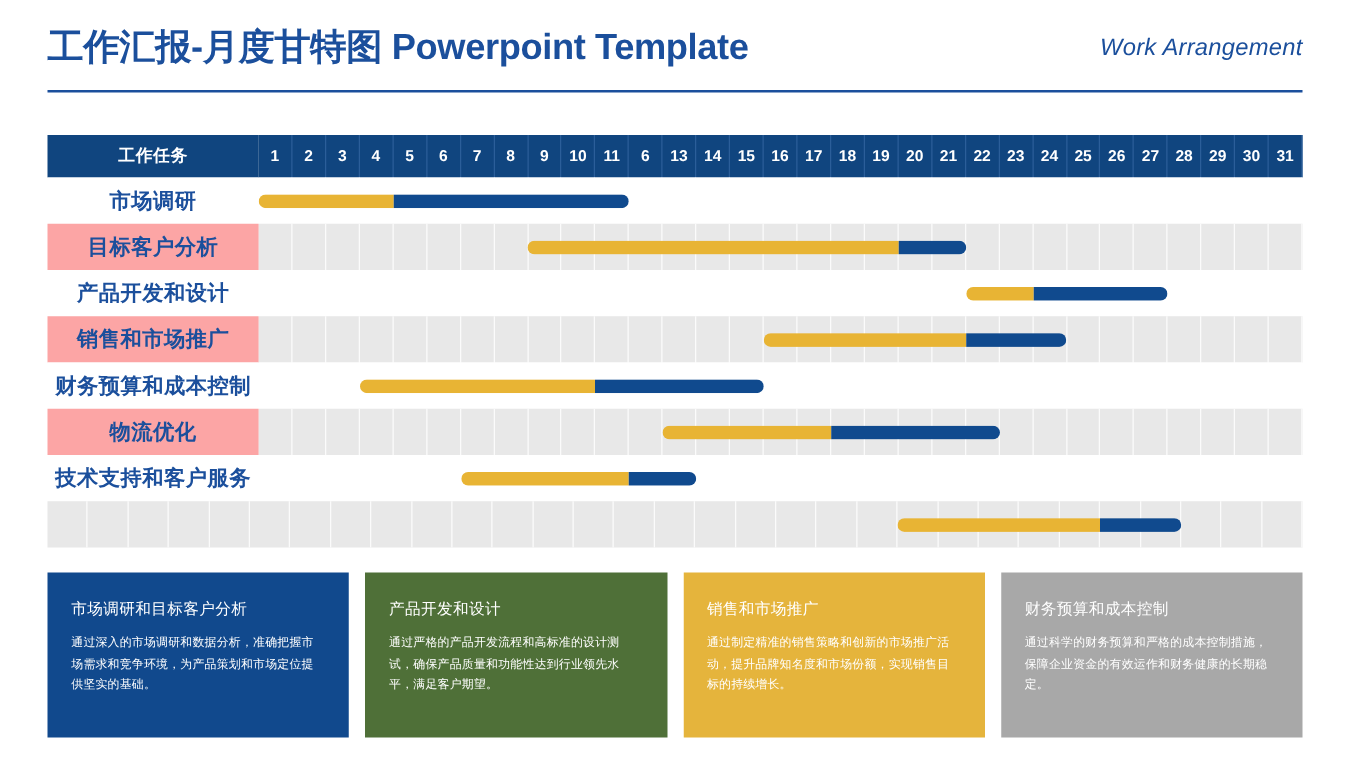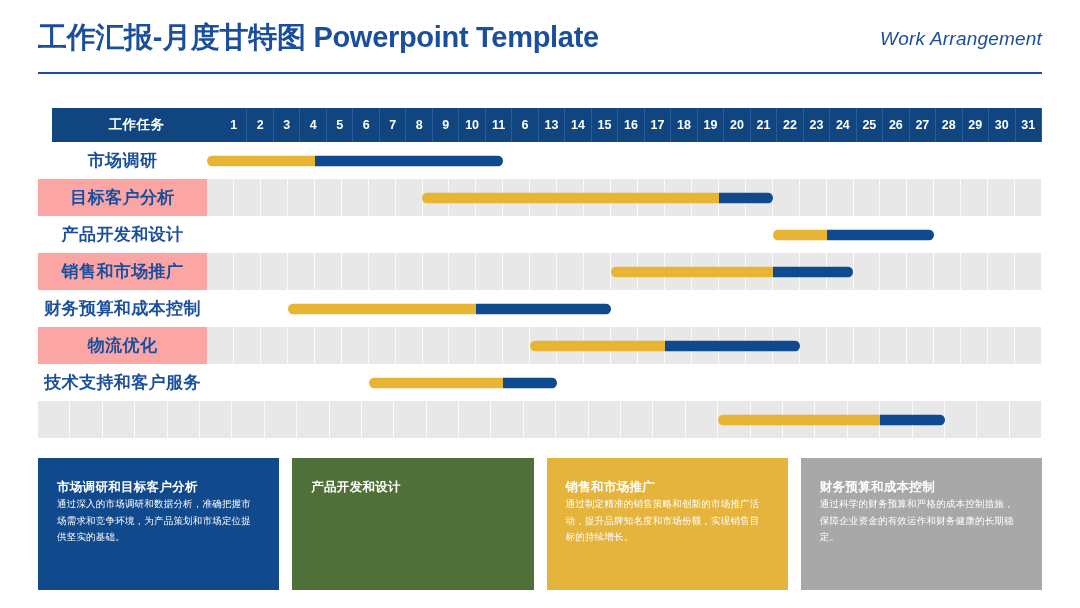--- a/index.html
+++ b/index.html
@@ -35,21 +35,21 @@
 
   .grid-row { display:flex; width:1004px; height:37px; align-items:stretch; }
 
   .row-head {
     width:169px; flex:0 0 169px;
     display:flex; align-items:center; justify-content:center;
     font-size:17px; font-weight:bold; color:#1b4f9c;
     letter-spacing:0.4px;
   }
   .head-row .row-head {
-    color:#ffffff; font-size:13.5px; background:#10457f;margin-left:14px;
+    color:#ffffff; font-size:13.5px; background:#10457f;
   }
 
   .cells { position:relative; flex:1 1 auto; display:flex; }
   .cell {
     flex:1 1 0; border-right:1px solid rgba(255,255,255,0.95);
   }
   .cell:last-child { border-right:none; }
 
   .head-row { height:34px; }
   .head-row .cells { background:#10457f; }
@@ -77,21 +77,22 @@
 
   
   .cards {
     position:absolute; left:38px; top:458px; width:1004px; height:132px;
     display:flex; gap:13px;
   }
   .card {
     flex:1 1 0; padding:21px 19px 0 19px; color:#ffffff;
   }
   .card-title {
-    font-size:12.5px; font-weight:bold; letter-spacing:0.3px;
+    font-size:12.5px; font-weight:normal; letter-spacing:0.3px;
+    margin-bottom:11px;
   }
   .card-body {
     font-size:9.5px; line-height:1.75; letter-spacing:0.2px;
   }
 </style>
 </head>
 <body>
 
 <div class="page">
 
@@ -461,20 +462,21 @@
       </div>
   </div>
 
   <div class="cards" id="cards">
       <div class="card" style="background: rgb(17, 73, 141);">
         <div class="card-title">市场调研和目标客户分析</div>
         <div class="card-body">通过深入的市场调研和数据分析，准确把握市场需求和竞争环境，为产品策划和市场定位提供坚实的基础。</div>
       </div>
       <div class="card" style="background: rgb(79, 112, 56);">
         <div class="card-title">产品开发和设计</div>
+        <div class="card-body">通过严格的产品开发流程和高标准的设计测试，确保产品质量和功能性达到行业领先水平，满足客户期望。</div>
       </div>
       <div class="card" style="background: rgb(229, 180, 60);">
         <div class="card-title">销售和市场推广</div>
         <div class="card-body">通过制定精准的销售策略和创新的市场推广活动，提升品牌知名度和市场份额，实现销售目标的持续增长。</div>
       </div>
       <div class="card" style="background: rgb(168, 168, 168);">
         <div class="card-title">财务预算和成本控制</div>
         <div class="card-body">通过科学的财务预算和严格的成本控制措施，保障企业资金的有效运作和财务健康的长期稳定。</div>
       </div>
     </div>

